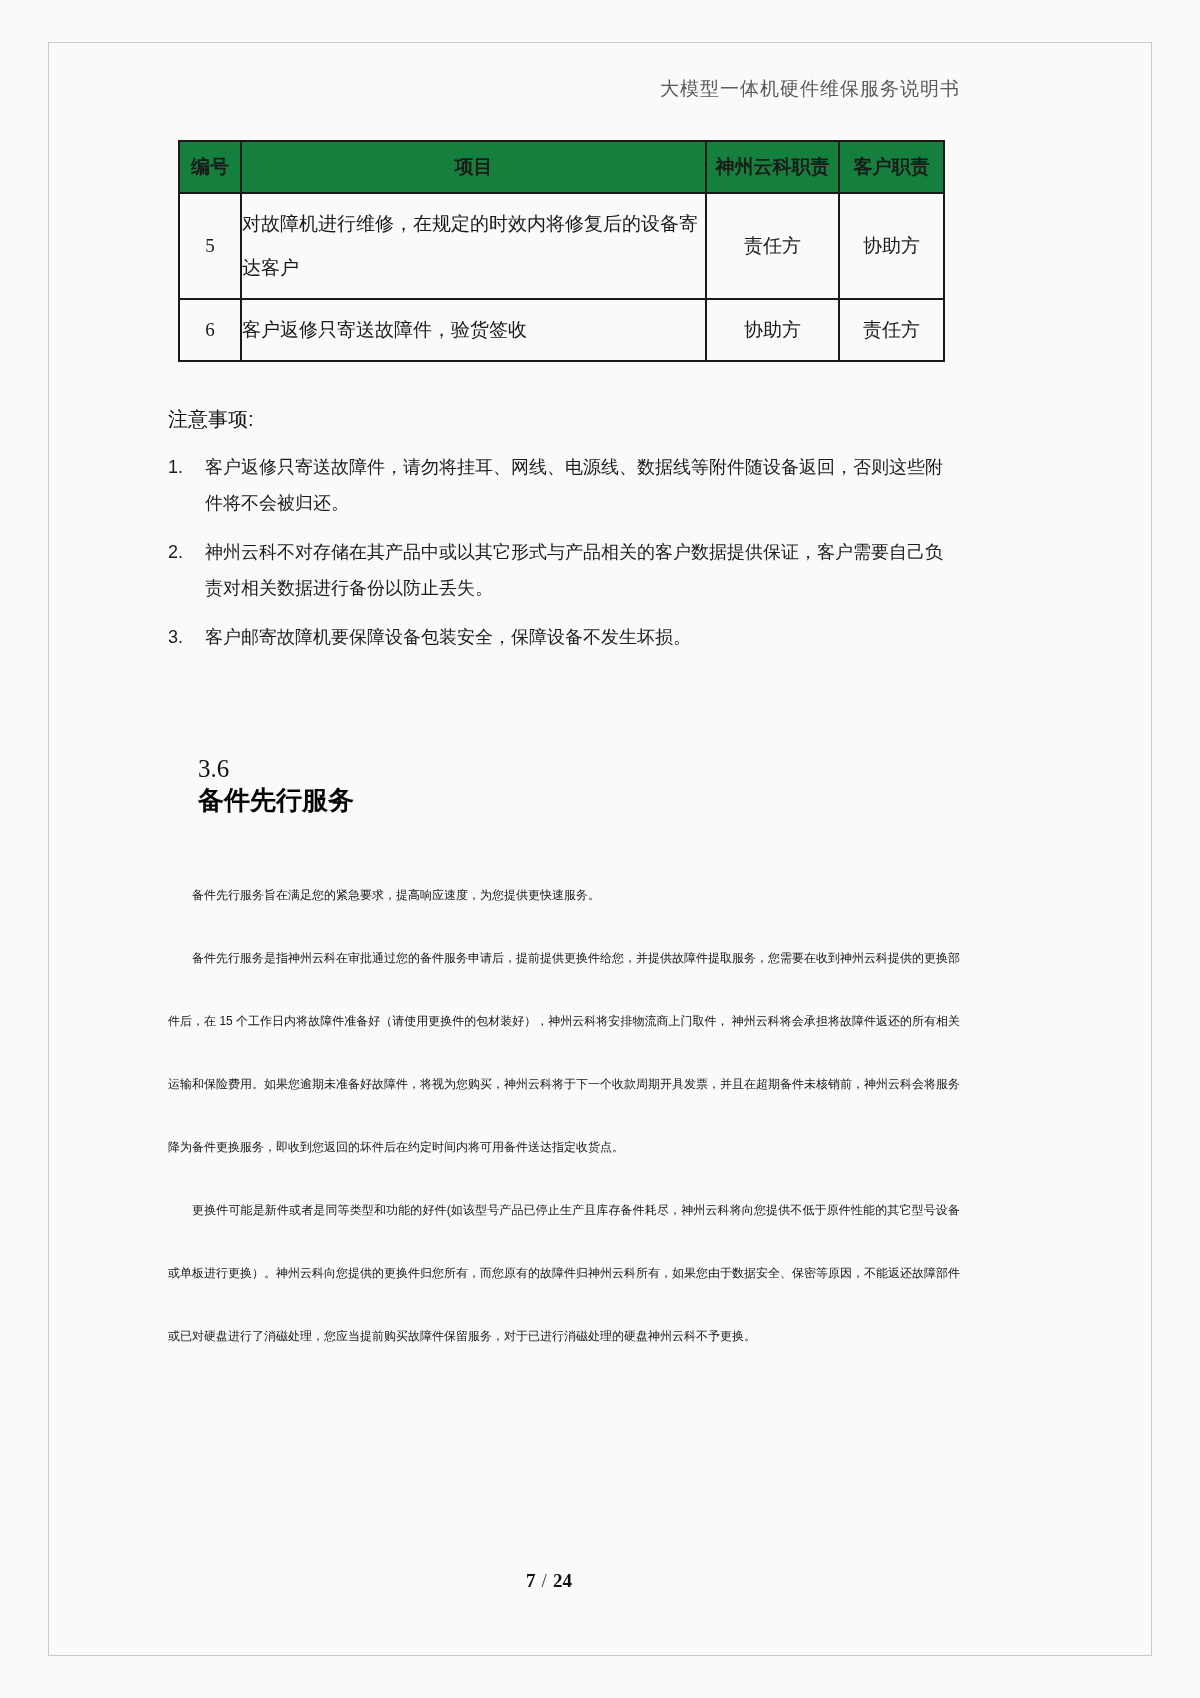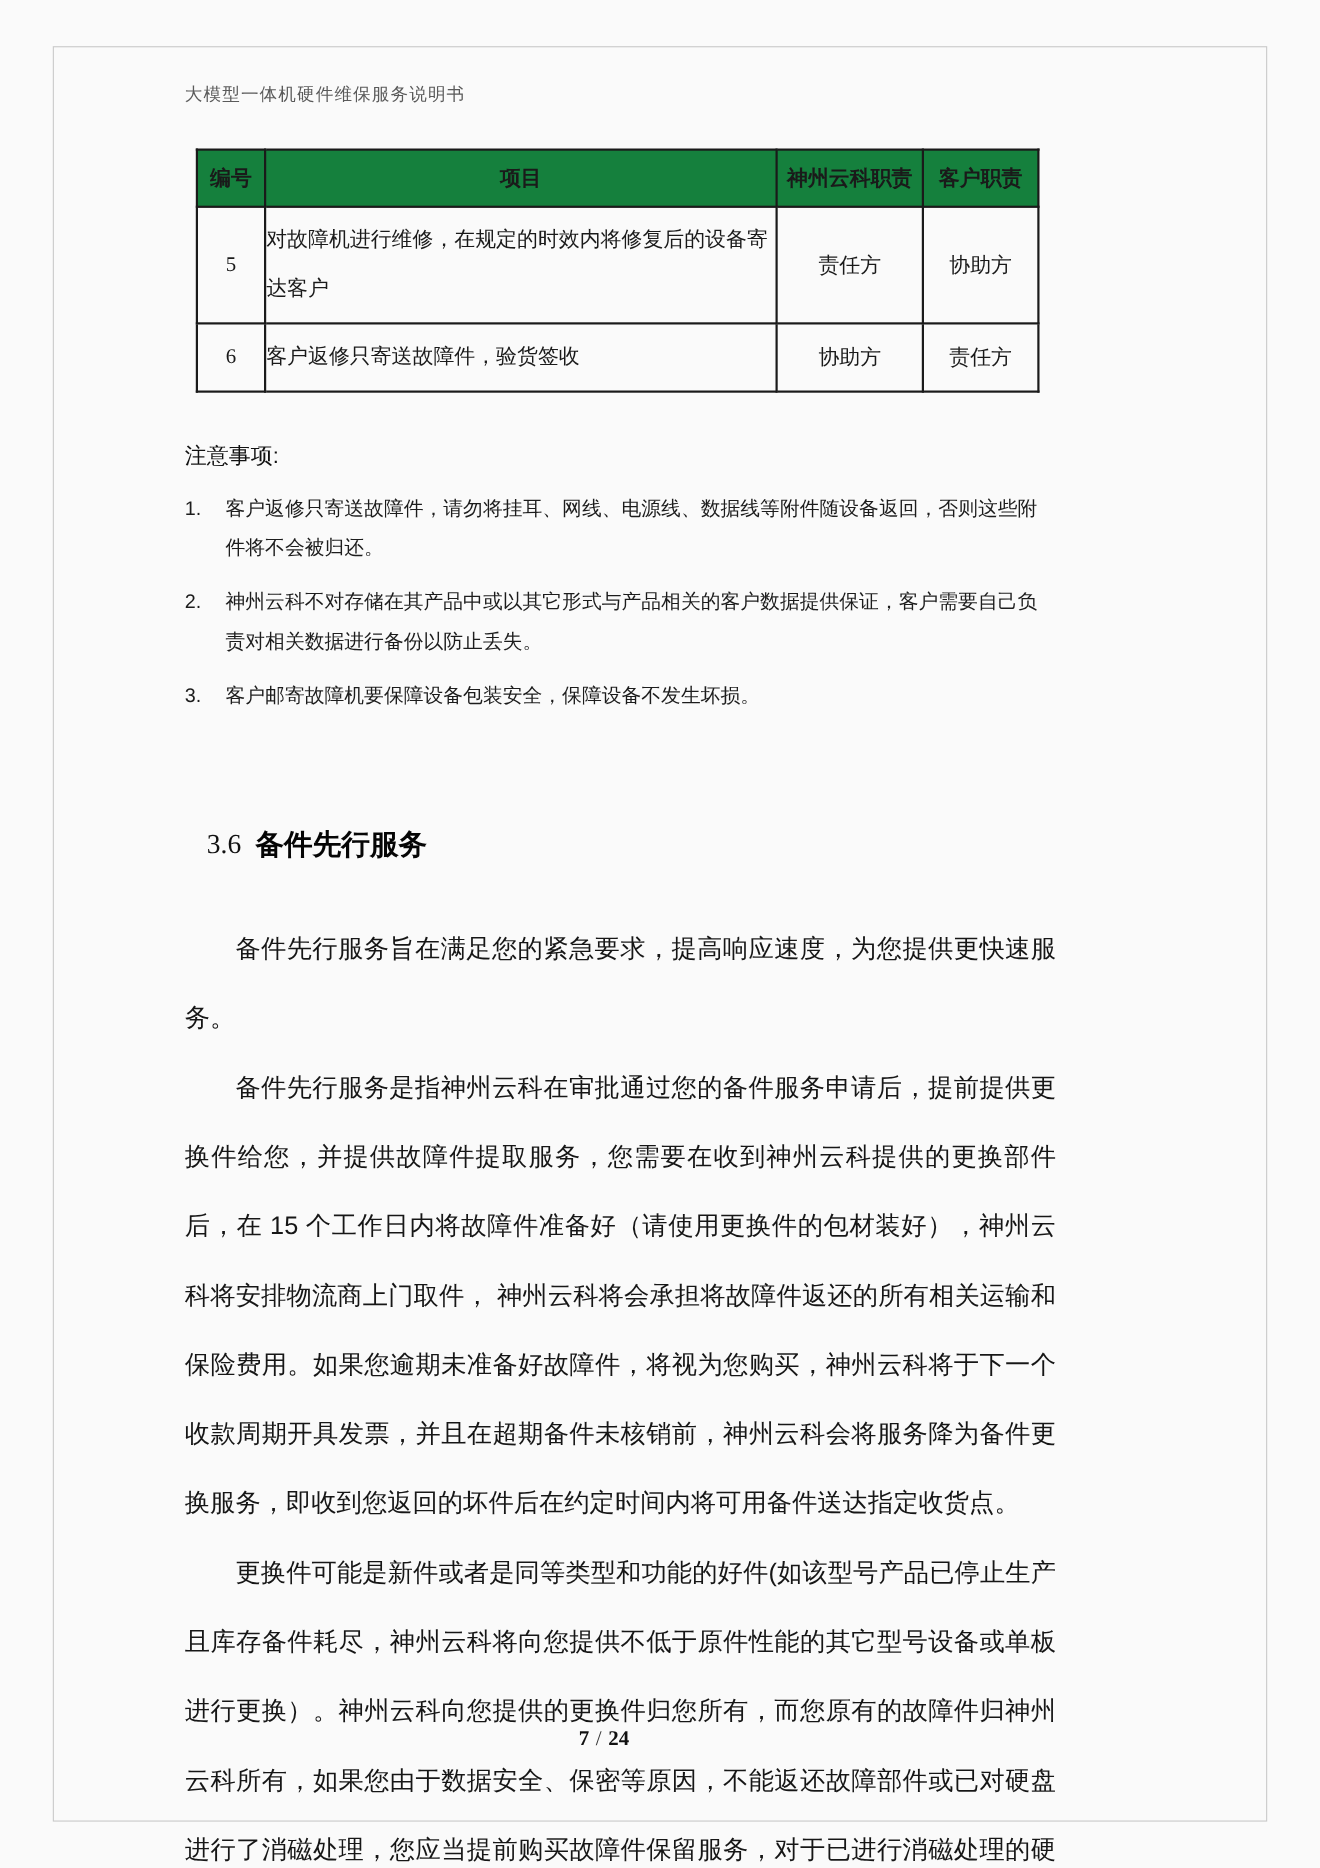--- a/index.html
+++ b/index.html
@@ -25,23 +25,23 @@
     pointer-events: none;
   }
   .content {
     position: absolute;
     left: 168px;
     top: 0;
     width: 792px;
   }
   .doc-header {
     margin-top: 76px;
-    text-align: left;
-    font-family: "Liberation Serif", "DejaVu Serif", serif;
-    font-size: 16px;
+    text-align: right;
+    font-family: "Liberation Serif", "DejaVu Serif", serif;
+    font-size: 19px;
     color: #5a5a5a;
     letter-spacing: 1px;
   }
   table.resp-table {
     margin-top: 38px;
     margin-left: 10px;
     width: 765px;
     border-collapse: collapse;
     table-layout: fixed;
     font-family: "Liberation Serif", "DejaVu Serif", serif;
@@ -89,42 +89,43 @@
   .note-num {
     width: 37px;
     flex: 0 0 37px;
   }
   .note-text {
     flex: 1;
   }
 
   .section-heading {
     margin-top: 100px;
-    margin-left: 20px;
+    margin-left: 30px;
     display: flex;
-    align-items: center;
+    align-items: flex-start;
+    flex-direction: column;
   }
   .section-number {
     font-family: "Liberation Serif", "DejaVu Serif", serif;
     font-size: 25px;
     color: #111;
     margin-right: 13px;
   }
   .section-title {
     font-weight: bold;
     font-size: 26px;
     color: #050505;
   }
 
   .body-paragraphs {
     margin-top: 46px;
   }
   .body-paragraphs p {
     margin: 0;
-    font-size: 23px;
+    font-size: 12px;
     line-height: 63px;
     text-indent: 2em;
     text-align: justify;
     color: #161616;
   }
 
   .doc-footer {
     position: absolute;
     top: 1570px;
     left: 0;

